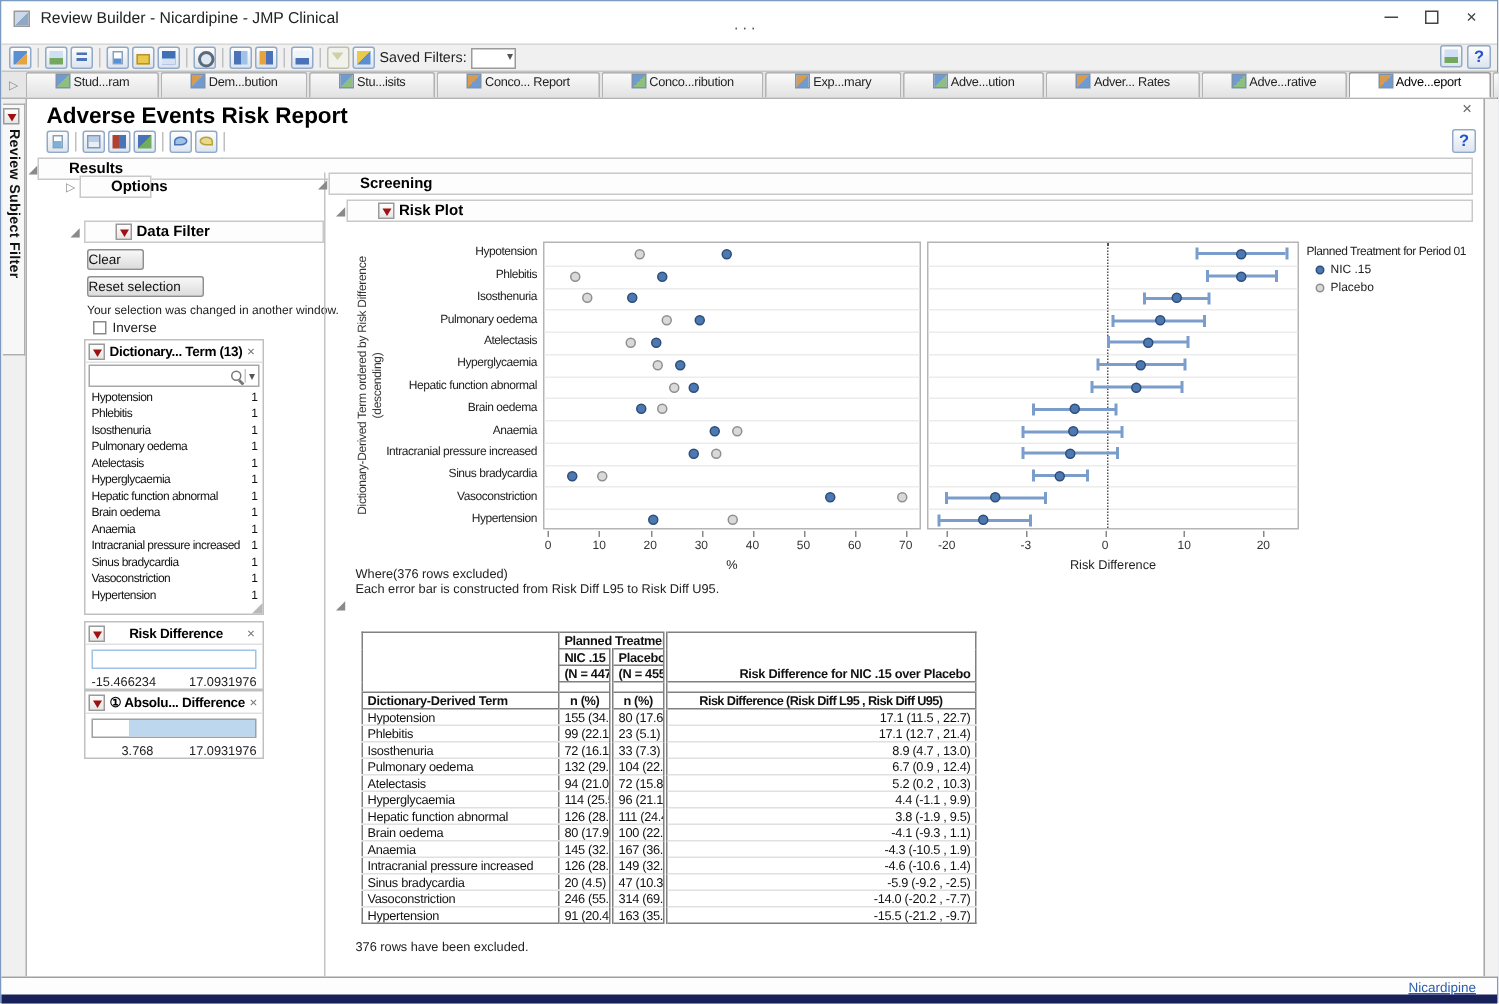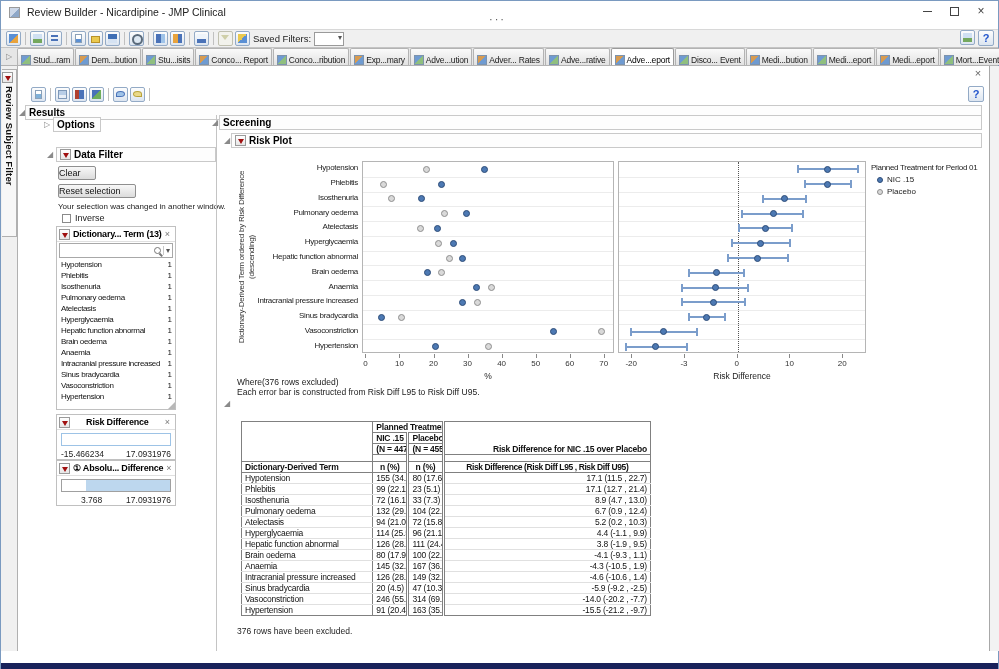--- a/index.html
+++ b/index.html
@@ -42,40 +42,40 @@
   .ic-bubble-yellow::after { inset:3px 2px 4px; background:#ead98a; border:1px solid #b8a23a; border-radius:50% 50% 0 50%; }
   .tlabel { font-size:9.5px; color:#222; margin:0 3px 0 2px; white-space:nowrap; }
   .combo { width:30px; height:14px; border:1px solid #9a9a9a; background:#fff; position:relative; }
   .combo::after { content:"▾"; position:absolute; right:1px; top:0px; font-size:8px; color:#555; }
   .tb-right { position:absolute; right:4px; top:29px; display:flex; }
   .help-btn { width:16px; height:16px; border:1px solid #93aac6; border-radius:2px; background:linear-gradient(#fdfdfd,#dce5f0); color:#2255cc; font-weight:bold; font-size:11px; text-align:center; line-height:15px; margin-left:2px; }
 
   
   .tabstrip { position:absolute; left:0; top:47px; width:100%; height:18px; background:#e6e6e6; border-bottom:1px solid #b3b3b3; display:flex; align-items:flex-end; }
   .strip-exp { width:16px; text-align:center; font-size:8px; color:#8a8a8a; line-height:17px; flex:0 0 16px; }
-  .tab { height:17px; display:flex; align-items:flex-end; padding:0 3px; border:1px solid #b3b3b3; border-bottom:none; border-radius:2px 2px 0 0; background:linear-gradient(#fafafa,#e2e2e2); margin-right:1px; white-space:nowrap; }
+  .tab { height:17px; display:flex; align-items:flex-start; padding:0 19px; border:1px solid #b3b3b3; border-bottom:none; border-radius:2px 2px 0 0; background:linear-gradient(#fafafa,#e2e2e2); margin-right:1px; white-space:nowrap; }
   .tab.active { background:#fff; border-color:#9a9a9a; }
   .tab .tlab { font-size:8.5px; color:#222; letter-spacing:-0.2px; }
   .tab.active .tlab { color:#000; }
   .tabic { width:10px; height:10px; border:1px solid #7d93ad; margin-right:2px; background:linear-gradient(135deg,#6f9bd1 50%,#8fbf7f 50%); flex:0 0 10px; }
   .tab:nth-child(odd) .tabic { background:linear-gradient(135deg,#d79b51 50%,#6f9bd1 50%); }
 
   
   .workspace { position:absolute; left:0; top:65px; width:100%; height:585px; background:#f0f0f0; }
   .leftstrip { position:absolute; left:0; top:0; width:17px; height:100%; background:#f0f0f0; border-right:1px solid #b0b0b0; }
   .vtab { position:absolute; left:1px; top:3px; width:15px; height:168px; background:#f7f7f7; border:1px solid #b0b0b0; border-left:none; display:flex; flex-direction:column; align-items:center; padding-top:2px; }
   .vtext { writing-mode:vertical-rl; font-size:9.5px; font-weight:600; color:#111; margin-top:3px; letter-spacing:0.2px; }
   .report { position:absolute; left:17px; top:0; width:971px; height:585px; background:#fff; }
   .sliver { position:absolute; left:988px; top:0; width:11px; height:585px; background:#f2f2f2; border-left:1px solid #a8a8a8; }
 
   .rtitle { position:absolute; left:13px; top:3px; font-size:15px; font-weight:bold; color:#000; }
   .rclose { position:absolute; right:5px; top:1px; font-size:11px; color:#666; width:12px; text-align:center; }
   .rtoolbar { position:absolute; left:12px; top:20px; height:17px; display:flex; align-items:center; }
 
-  .hdrbox { position:absolute; height:15px; border:1px solid #c9c9c9; background:#fdfdfd; display:flex; align-items:center; padding-left:3px; }
+  .hdrbox { position:absolute; height:15px; border:1px solid #c9c9c9; background:#fdfdfd; display:flex; align-items:center; padding-left:20px; }
   .hdrbox b { font-size:10px; color:#000; }
   .disc { position:absolute; font-size:8px; color:#8a8a8a; width:10px; text-align:center; }
   .redtri { width:11px; height:11px; border:1px solid #9a9a9a; background:linear-gradient(#fff,#e6e6e6); position:relative; display:inline-block; margin-right:3px; flex:0 0 11px; }
   .redtri::after { content:""; position:absolute; left:2px; top:3px; border-left:3px solid transparent; border-right:3px solid transparent; border-top:5px solid #a01010; }
   .xclose { margin-left:auto; padding:0 3px; color:#777; font-size:9px; }
 
   .btn { position:absolute; height:14px; border:1px solid #8f8f8f; border-radius:2px; background:linear-gradient(#f8f8f8,#dcdcdc); font-size:9px; color:#111; text-align:left; line-height:12px; }
   .smalltext { position:absolute; font-size:8px; color:#222; white-space:nowrap; }
   .cbrow { position:absolute; display:flex; align-items:center; }
   .cb { width:9px; height:9px; border:1px solid #8a8a8a; background:#fff; margin-right:4px; }
@@ -248,20 +248,21 @@
   <div class="workspace">
 
     <div class="leftstrip">
       <div class="vtab">
         <span class="redtri"></span>
         <span class="vtext">Review Subject Filter</span>
       </div>
     </div>
 
     <div class="report">
+      <div class="rtitle">Adverse Events Risk Report</div>
       <div class="rclose">×</div>
       <div class="rtoolbar" id="report-toolbar">
           <span class="ic ic-report-chart"></span>
           <div class="sep"></div>
           <span class="ic ic-window-plus"></span>
           <span class="ic ic-layout-a"></span>
           <span class="ic ic-layout-b"></span>
           <div class="sep"></div>
           <span class="ic ic-bubble-blue"></span>
           <span class="ic ic-bubble-yellow"></span>
@@ -682,14 +683,17 @@
             </tbody>
         </table>
       </div>
 
       <div class="notes" style="left:219px; top:560px;">376 rows have been excluded.</div>
     </div>
 
     <div class="sliver"></div>
   </div>
 
+  <div class="statusbar">
+    <span class="statuslink">Nicardipine</span>
+  </div>
   <div class="navybar"></div>
 </div>
 
 </body></html>

